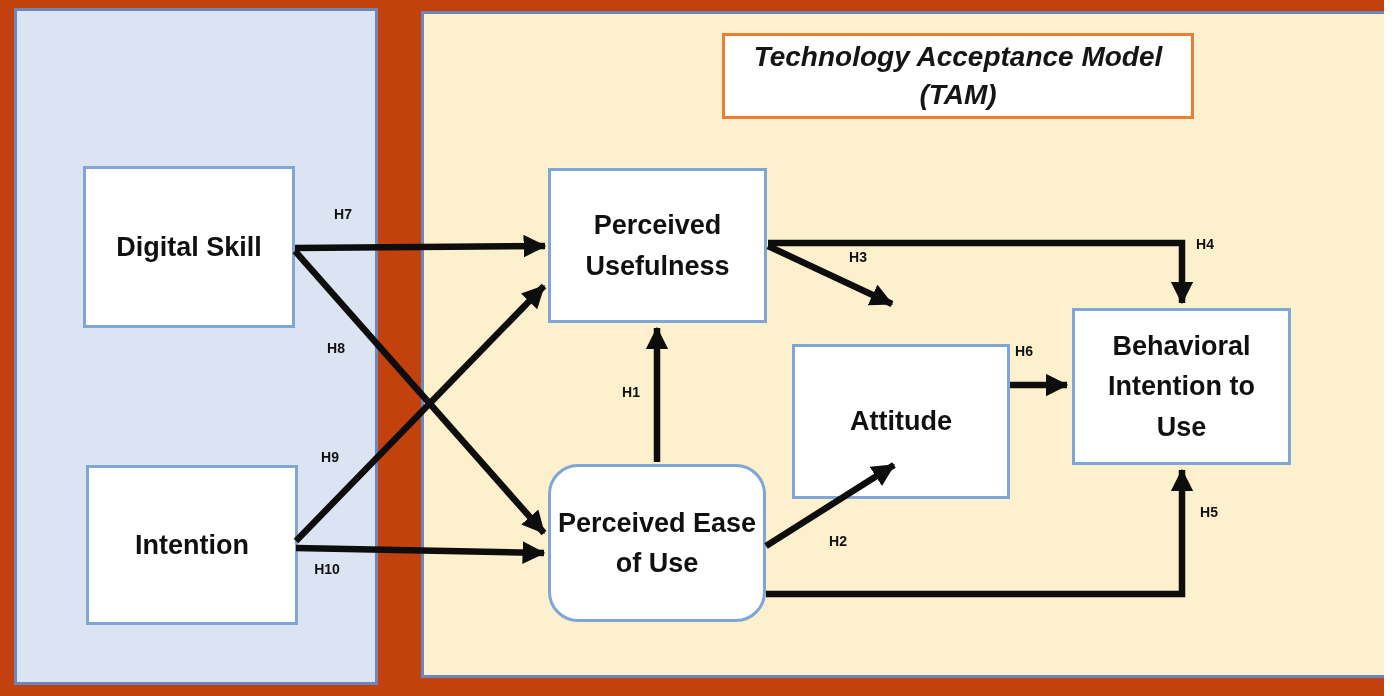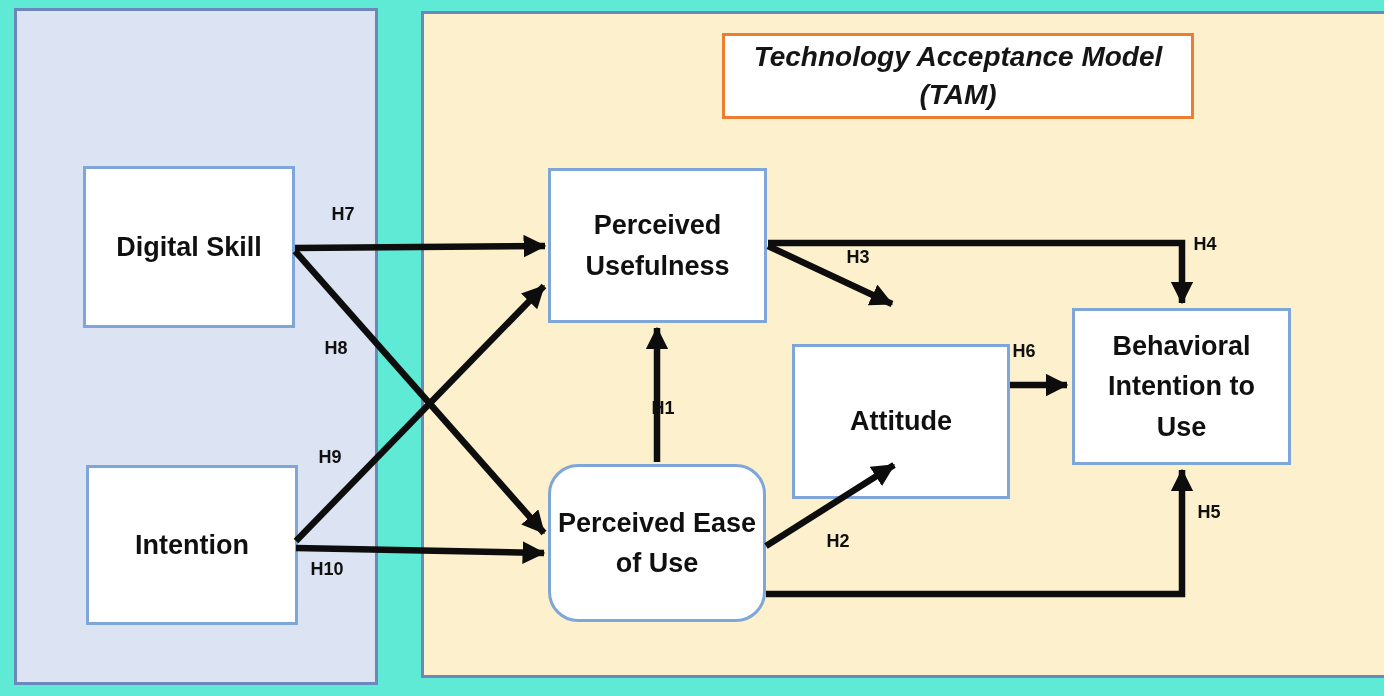--- a/index.html
+++ b/index.html
@@ -1,17 +1,17 @@
 <!DOCTYPE html>
 <html><head>
 <meta charset="utf-8">
 <style>
   html,body { margin:0; padding:0; background:#ffffff; }
   .stage {
-    position:relative; width:1384px; height:696px; background:#5eead4;
+    position:relative; width:1384px; height:696px; background:#c2410c;
     font-family:"Liberation Sans", sans-serif; overflow:hidden;
   }
   .panel {
     position:absolute; box-sizing:border-box; border:3px solid #6d86bb;
   }
   #panel-external { left:14px; top:8px; width:364px; height:677px; background:#dce3f2; }
   #panel-tam      { left:421px; top:11px; width:972px; height:667px; background:#fdf0cc; }
   .title-box {
     position:absolute; left:722px; top:33px; width:472px; height:86px;
     box-sizing:border-box; background:#ffffff; border:3px solid #ed7d31;
@@ -20,21 +20,21 @@
     z-index:3; text-align:center;
   }
   .node {
     position:absolute; box-sizing:border-box; background:#ffffff; border:3px solid #7fa6d9;
     display:flex; flex-direction:column; align-items:center; justify-content:center;
     text-align:center; font-weight:bold; font-size:27px; line-height:1.5; color:#101010;
     z-index:2;
   }
   .edge-label {
     position:absolute; transform:translate(-50%,-50%);
-    font-weight:bold; font-size:18px; color:#101010; z-index:4; white-space:nowrap;
+    font-weight:bold; font-size:14px; color:#101010; z-index:4; white-space:nowrap;
   }
   #edges-layer { position:absolute; left:0; top:0; z-index:3; pointer-events:none; }
 </style>
 </head>
 <body>
 
 <div class="stage">
 
   <div id="panel-external" class="panel"></div>
   <div id="panel-tam" class="panel"></div>
@@ -83,21 +83,21 @@
         <polyline points="766,594 1182,594 1182,470" fill="none" stroke="#0d0d0d" stroke-width="6.5" marker-end="url(#arrowhead)"></polyline>
         <polyline points="1010,385 1067,385" fill="none" stroke="#0d0d0d" stroke-width="6.5" marker-end="url(#arrowhead)"></polyline>
         <polyline points="295,248 545,246" fill="none" stroke="#0d0d0d" stroke-width="6.5" marker-end="url(#arrowhead)"></polyline>
         <polyline points="295,251 544,533" fill="none" stroke="#0d0d0d" stroke-width="6.5" marker-end="url(#arrowhead)"></polyline>
         <polyline points="296,541 544,286" fill="none" stroke="#0d0d0d" stroke-width="6.5" marker-end="url(#arrowhead)"></polyline>
         <polyline points="296,548 544,553" fill="none" stroke="#0d0d0d" stroke-width="6.5" marker-end="url(#arrowhead)"></polyline>
       </g>
   </svg>
 
   <div id="edge-labels-root">
-      <div class="edge-label" style="left: 631px; top: 408px; margin-left: 32px;">H1</div>
+      <div class="edge-label" style="left: 631px; top: 392px;">H1</div>
       <div class="edge-label" style="left: 838px; top: 541px;">H2</div>
       <div class="edge-label" style="left: 858px; top: 257px;">H3</div>
       <div class="edge-label" style="left: 1205px; top: 244px;">H4</div>
       <div class="edge-label" style="left: 1209px; top: 512px;">H5</div>
       <div class="edge-label" style="left: 1024px; top: 351px;">H6</div>
       <div class="edge-label" style="left: 343px; top: 214px;">H7</div>
       <div class="edge-label" style="left: 336px; top: 348px;">H8</div>
       <div class="edge-label" style="left: 330px; top: 457px;">H9</div>
       <div class="edge-label" style="left: 327px; top: 569px;">H10</div>
     </div>

